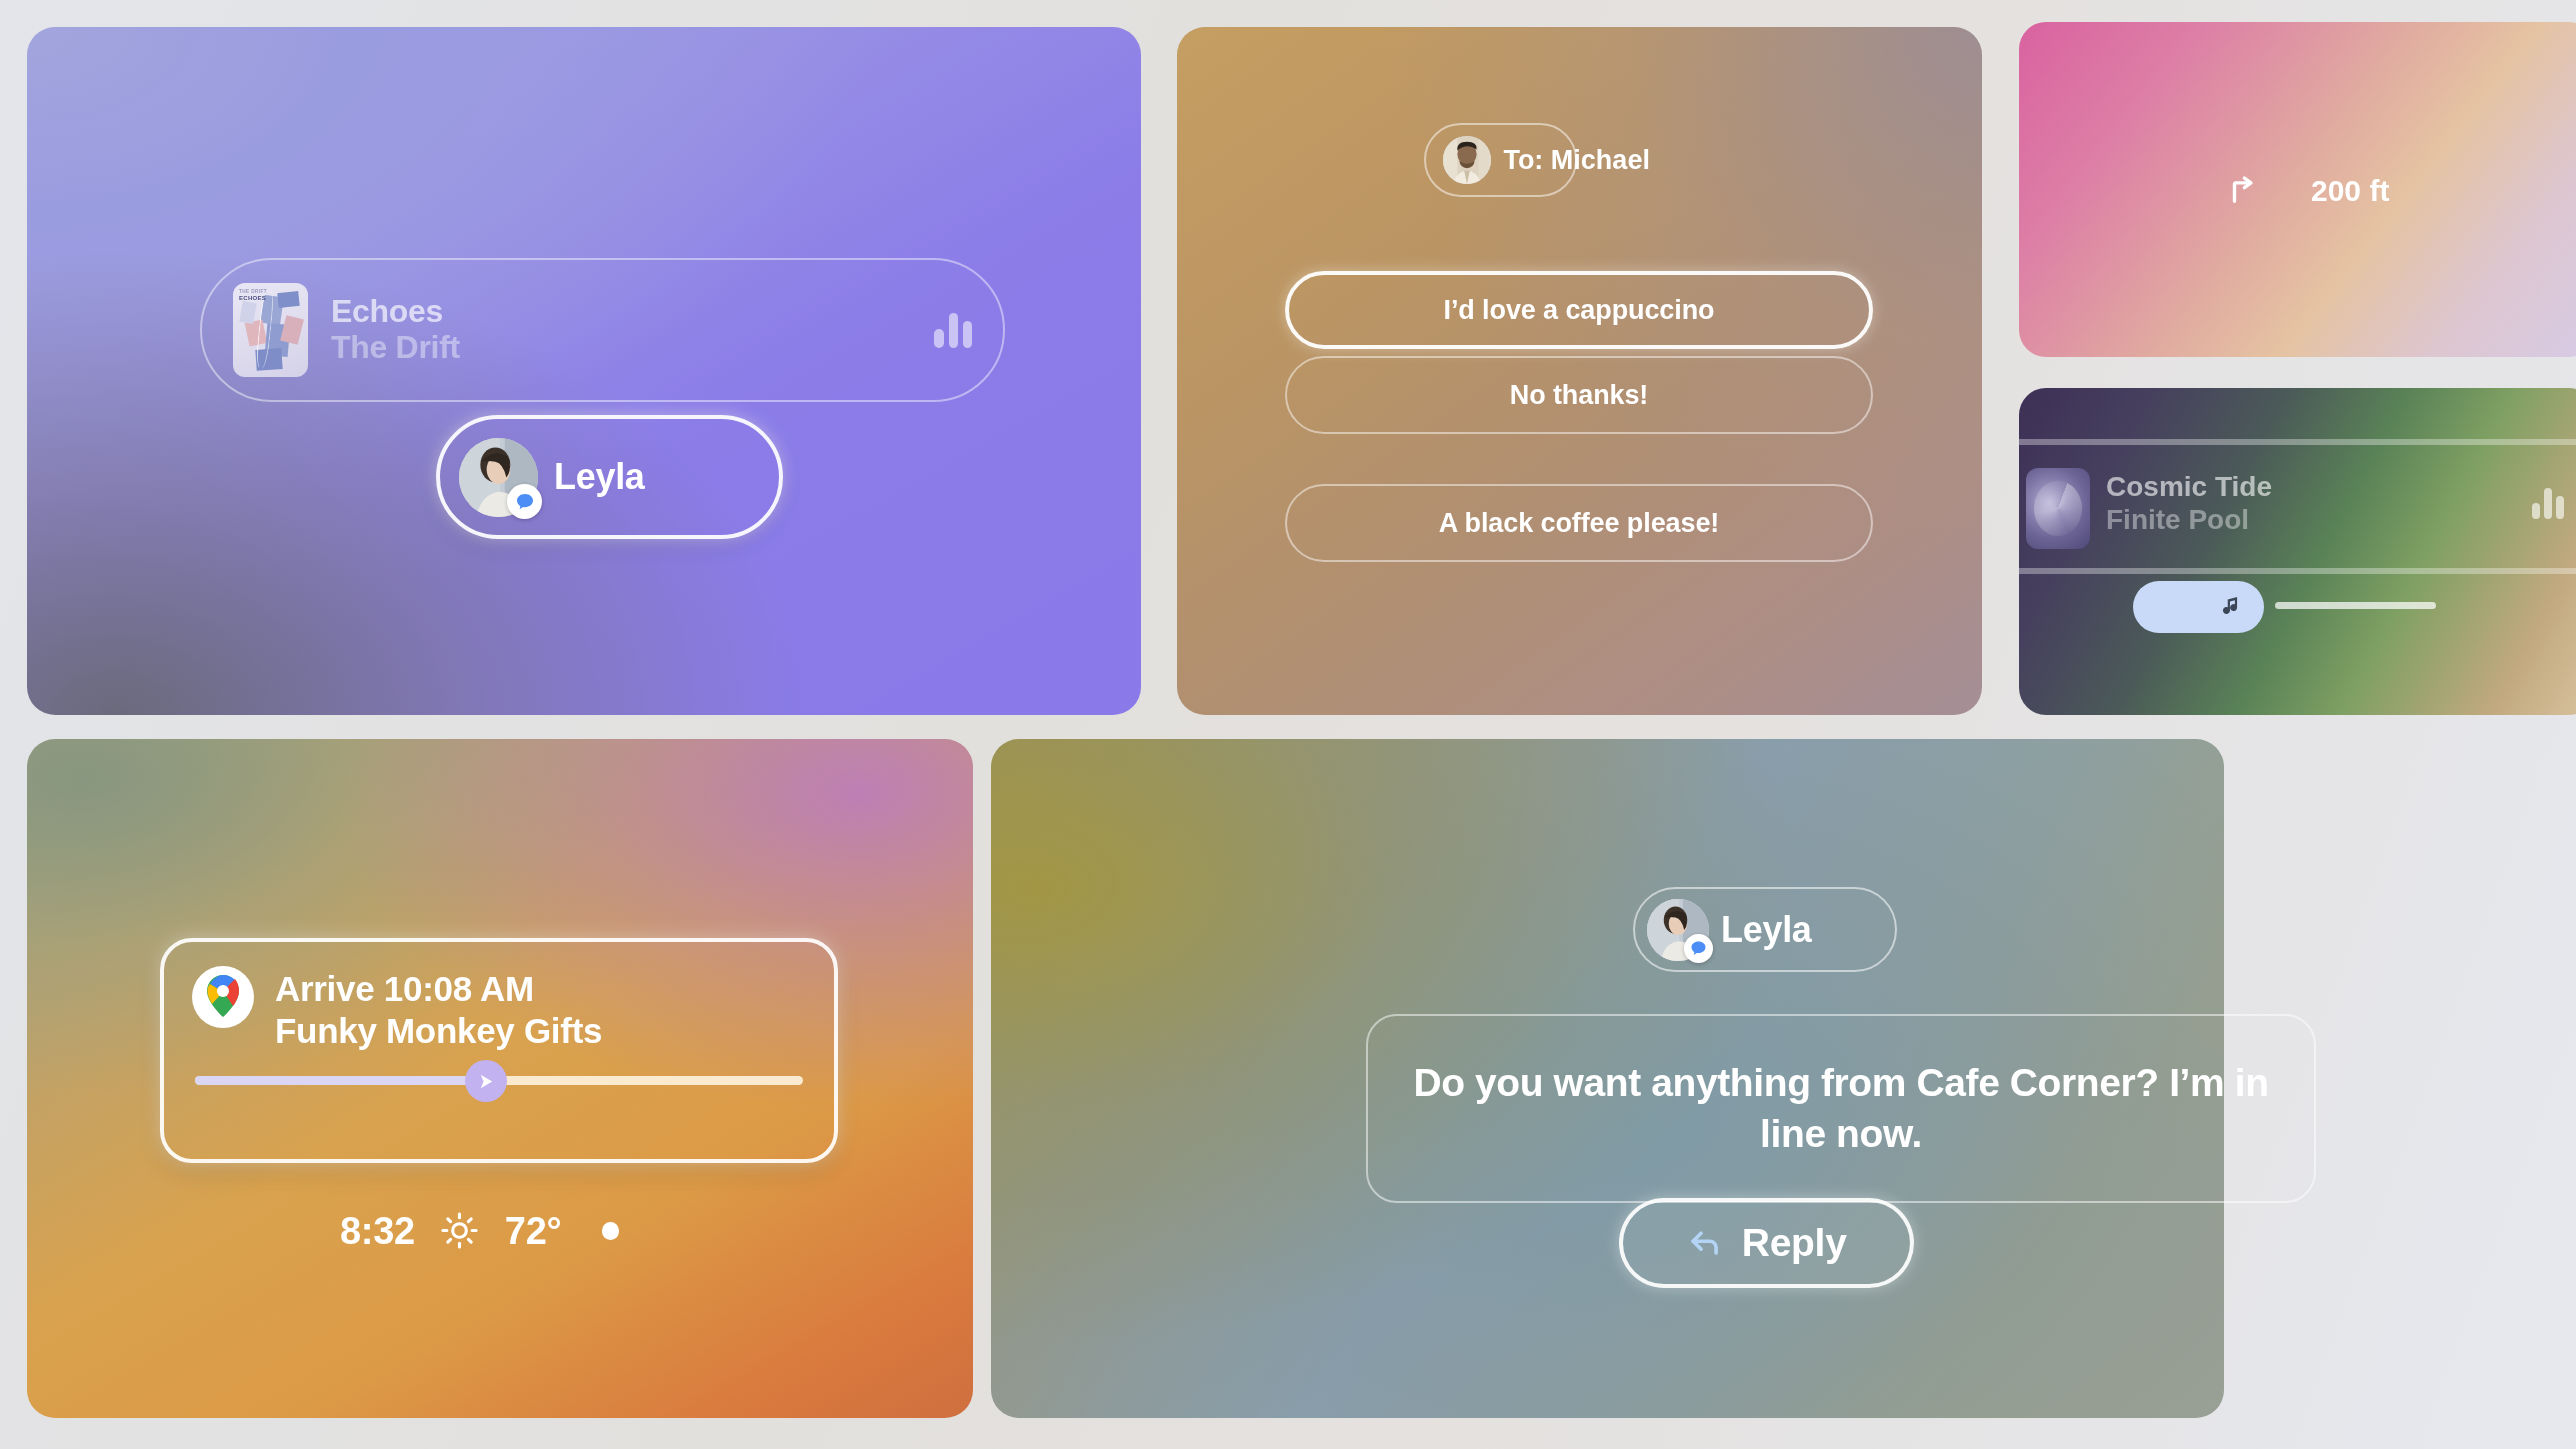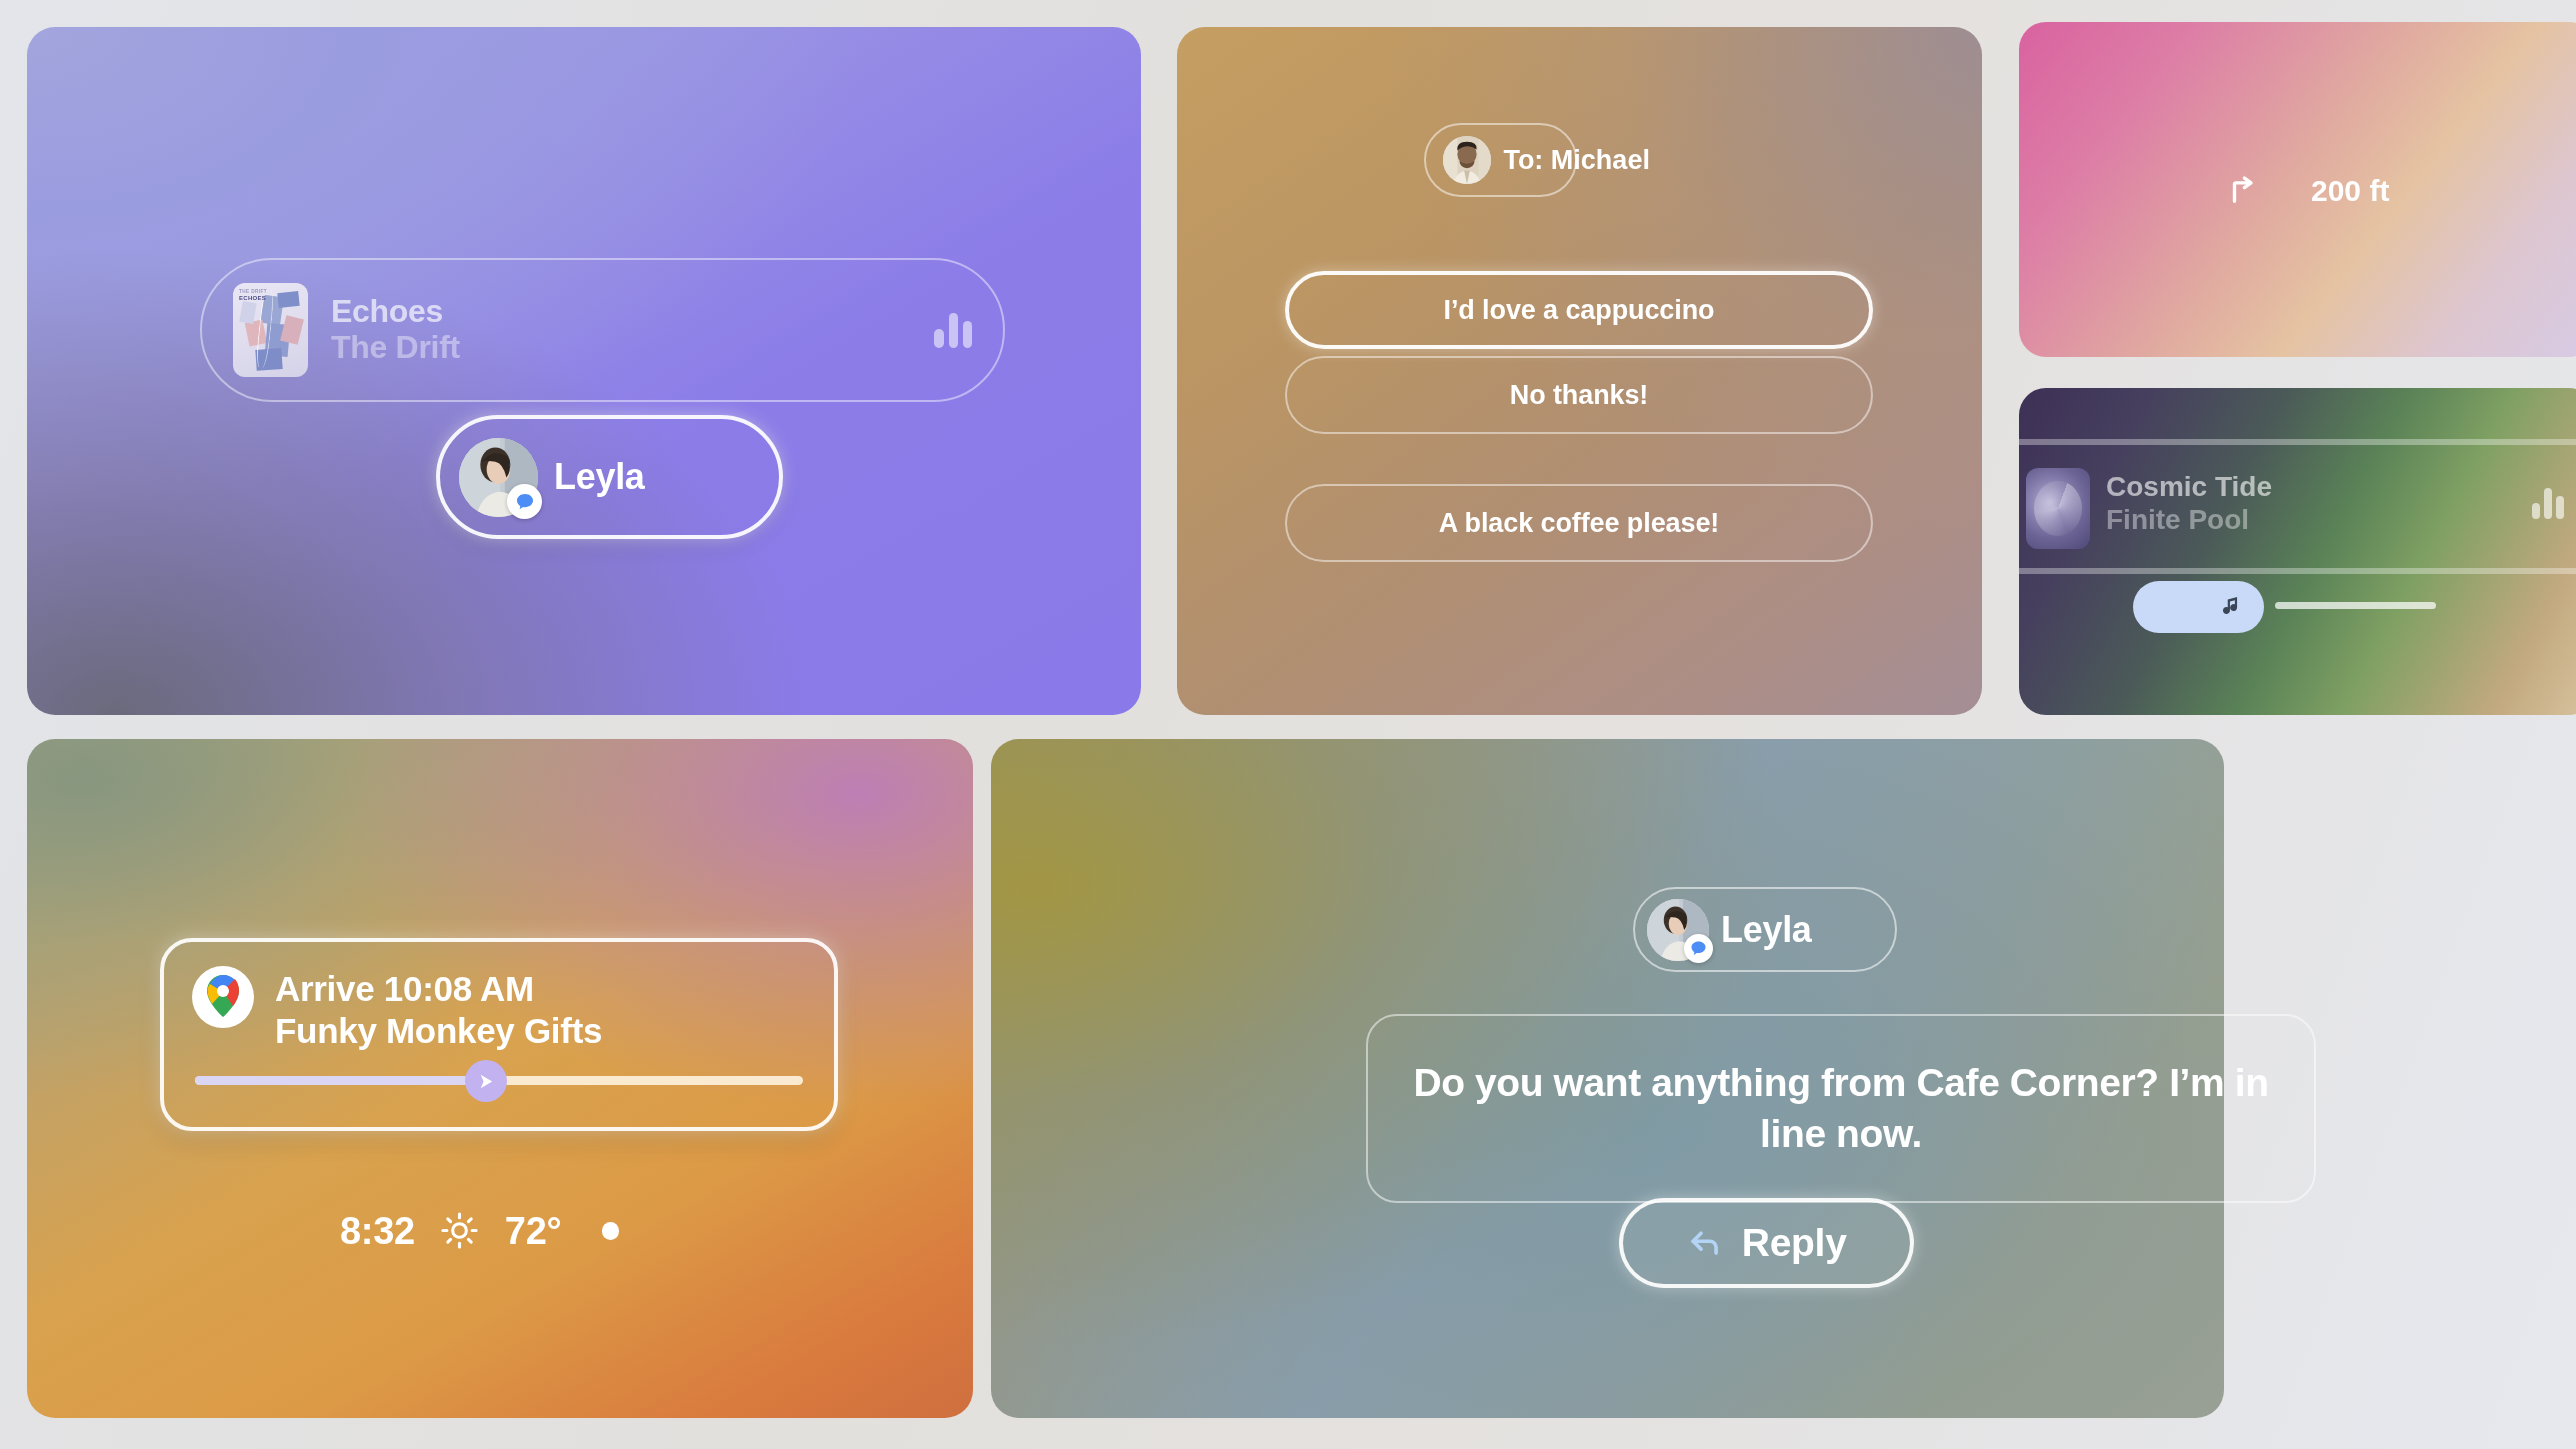--- a/index.html
+++ b/index.html
@@ -165,21 +165,21 @@
     border-radius:670px; background:#c9daf8;
     display:flex; align-items:center; justify-content:flex-end; padding-right:17.4px;
   }
   #cosmic-progress {
     position:absolute; left:2275px; top:602px; width:161px; height:6.7px;
     border-radius:5.4px; background:rgba(255,255,255,0.72);
   }
 
   
   #arrive-card {
-    position:absolute; left:160px; top:938px; width:678px; height:193px;
+    position:absolute; left:160px; top:938px; width:678px; height:225px;
     border-radius:32px;
     border:4.7px solid rgba(255,255,255,0.92);
     box-shadow:0 0 20px rgba(255,255,255,0.38), 0 9.4px 23px rgba(0,0,0,0.12);
     padding:23px 27px 0 27px;
   }
   #arrive-card .arrive-top { display:flex; align-items:flex-start; gap:20px; }
   .maps-pin { width:64px; height:64px; flex:none; position:relative; }
   .arrive-lines { line-height:1.2; padding-top:2.7px; }
   .arrive-eta { font-size:35px; font-weight:700; color:#ffffff; letter-spacing:-0.3px; }
   .arrive-dest { font-size:35px; font-weight:700; color:#ffffff; letter-spacing:-0.3px; }

